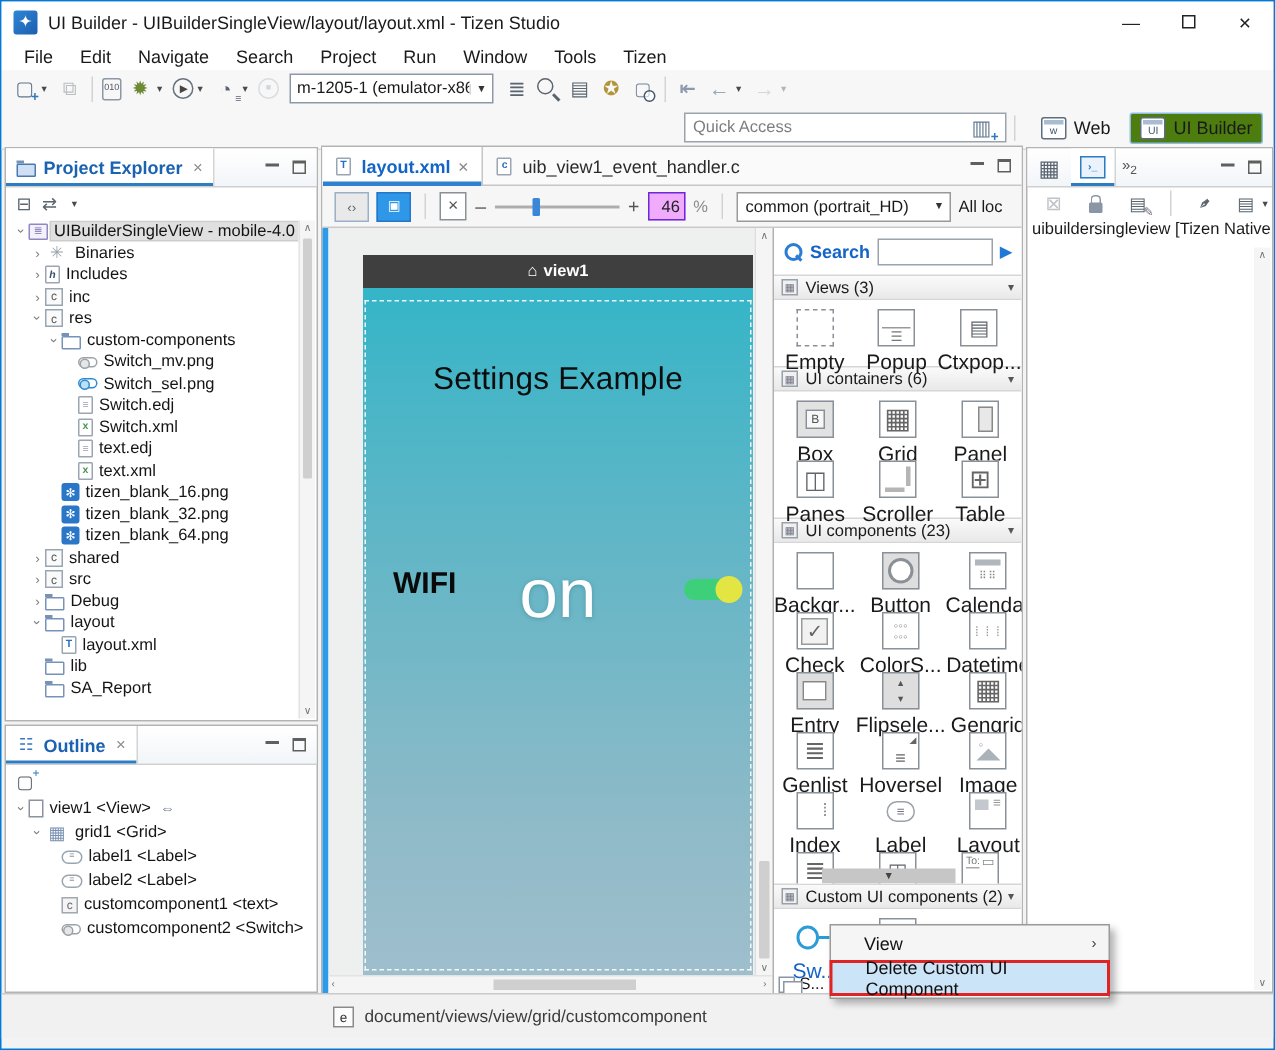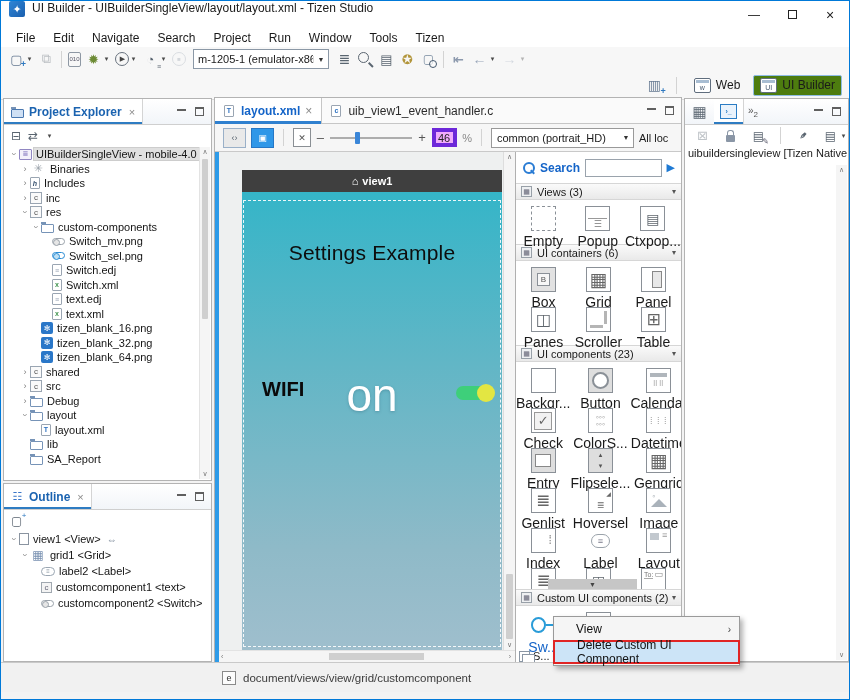--- a/index.html
+++ b/index.html
@@ -2,21 +2,21 @@
 <html><head>
 <meta charset="utf-8">
 <style>
   html,body{margin:0;padding:0;background:#fff}
   #screen{position:relative;width:850px;height:700px;font-family:"Liberation Sans","DejaVu Sans",sans-serif;
     -webkit-font-smoothing:antialiased;overflow:hidden;background:#f3f3f3;border:1px solid #0079d8;box-sizing:border-box}
   *{box-sizing:border-box}
   .ni{user-select:none}
 
   
-  #titlebar{height:27px;background:#fff;display:flex;padding-left:8px;gap:7px;position:relative}
+  #titlebar{height:27px;background:#fff;display:flex;align-items:center;padding-left:8px;gap:7px;position:relative}
   .app-icon{width:16px;height:16px;background:linear-gradient(135deg,#2f86d6,#1b5fae);border-radius:2px;
     color:#fff;font-size:11px;display:flex;align-items:center;justify-content:center}
   .app-icon::before{content:"✦"}
   #window-title{font-size:12px;color:#1a1a1a}
   #win-controls{position:absolute;right:0;top:0;height:27px;display:flex}
   .wc{width:38px;height:27px;display:flex;align-items:center;justify-content:center;font-size:12px;color:#222}
   .wc-max i{display:block;width:9px;height:9px;border:1px solid #222}
 
   
   #menubar{height:19px;background:#fff;display:flex;align-items:center;padding-left:6px}
@@ -128,21 +128,21 @@
   #dtoolbar{height:28px;display:flex;align-items:center;gap:5px;padding:0 8px;background:#f6f6f6;border-bottom:1px solid #c9c9c9}
   .vbtn{width:25px;height:20px;border:1px solid #9ab0c8;display:flex;align-items:center;justify-content:center;
         background:#e9e9e9;font-size:9px;color:#5a6570}
   .vbtn.active{background:#2f97e8;border-color:#2577c6;color:#fff}
   .fitbtn{width:19px;height:19px;border:1px solid #8a8f94;background:#fff;display:flex;align-items:center;justify-content:center;
         font-size:9px;color:#555}
   .zslider{width:90px;height:14px;position:relative}
   .zslider::before{content:"";position:absolute;left:0;right:0;top:6px;height:2px;background:#adadad}
   .zthumb{position:absolute;left:25px;top:1px;width:5px;height:12px;background:#3a86d8;border-radius:1px}
   .pm{font-size:13px;color:#555;width:10px;text-align:center}
-  #zoombox{width:27px;height:19px;border:4px solid #6d28d9;background:#f0abfc;font-size:11px;color:#222;
+  #zoombox{width:27px;height:19px;border:1px solid #6d28d9;background:#f0abfc;font-size:11px;color:#222;
         display:flex;align-items:center;justify-content:flex-end;padding-right:3px}
   .pct{font-size:11px;color:#8a8a8a}
   .ecombo{height:20px;background:#fff;border:1px solid #999;display:flex;align-items:center;font-size:11px;color:#1a1a1a}
   .ecombo .lbl{flex:1;padding:0 5px;white-space:nowrap;overflow:hidden}
   .ecombo .cbt{width:14px;font-size:7px;text-align:center;color:#333}
   #res-combo{width:143px;flex:none}
   #locale-label{font-size:11px;color:#1a1a1a;white-space:nowrap;overflow:hidden;flex:none;width:34px}
   #ebody{position:absolute;left:0;top:54px;right:0;bottom:0}
   #focus-strip{position:absolute;left:0;top:0;width:4px;bottom:0;background:#2e9be8}
   #canvas{position:absolute;left:4px;top:0;width:284px;bottom:12px;background:#eef0f0;overflow:hidden}
@@ -364,20 +364,21 @@
         <span class="ic ic-back"></span>
         <span class="caret">▾</span>
       </span>
       <span class="tbtn dis">
         <span class="ic ic-forward"></span>
         <span class="caret">▾</span>
       </span>
     </div>
 
   <div id="toolbar2">
+    <input id="quick-access" placeholder="Quick Access" style="">
     <div id="persp">
       <span class="tbtn">
           <span class="ic ic-open-perspective"></span>
         </span>
       <span class="sep"></span>
       <span class="pbtn">
         <span class="pbox">w</span>
         <span>Web</span>
       </span>
       <span class="pbtn active">
@@ -566,20 +567,26 @@
           <span class="ar exp">›</span>
           <span class="ti ti-view"></span>
           <span class="lab">view1 &lt;View&gt;</span>
           <span class="suffix">⇔</span>
         </div>
         <div class="trow">
           <span style="width: 11px; flex: 0 0 auto;"></span>
           <span class="ar exp">›</span>
           <span class="ti ti-grid"></span>
           <span class="lab">grid1 &lt;Grid&gt;</span>
+        </div>
+        <div class="trow">
+          <span style="width: 22px; flex: 0 0 auto;"></span>
+          <span class="ar"></span>
+          <span class="ti ti-label-tag"></span>
+          <span class="lab">label1 &lt;Label&gt;</span>
         </div>
         <div class="trow">
           <span style="width: 22px; flex: 0 0 auto;"></span>
           <span class="ar"></span>
           <span class="ti ti-label-tag"></span>
           <span class="lab">label2 &lt;Label&gt;</span>
         </div>
         <div class="trow">
           <span style="width: 22px; flex: 0 0 auto;"></span>
           <span class="ar"></span>

